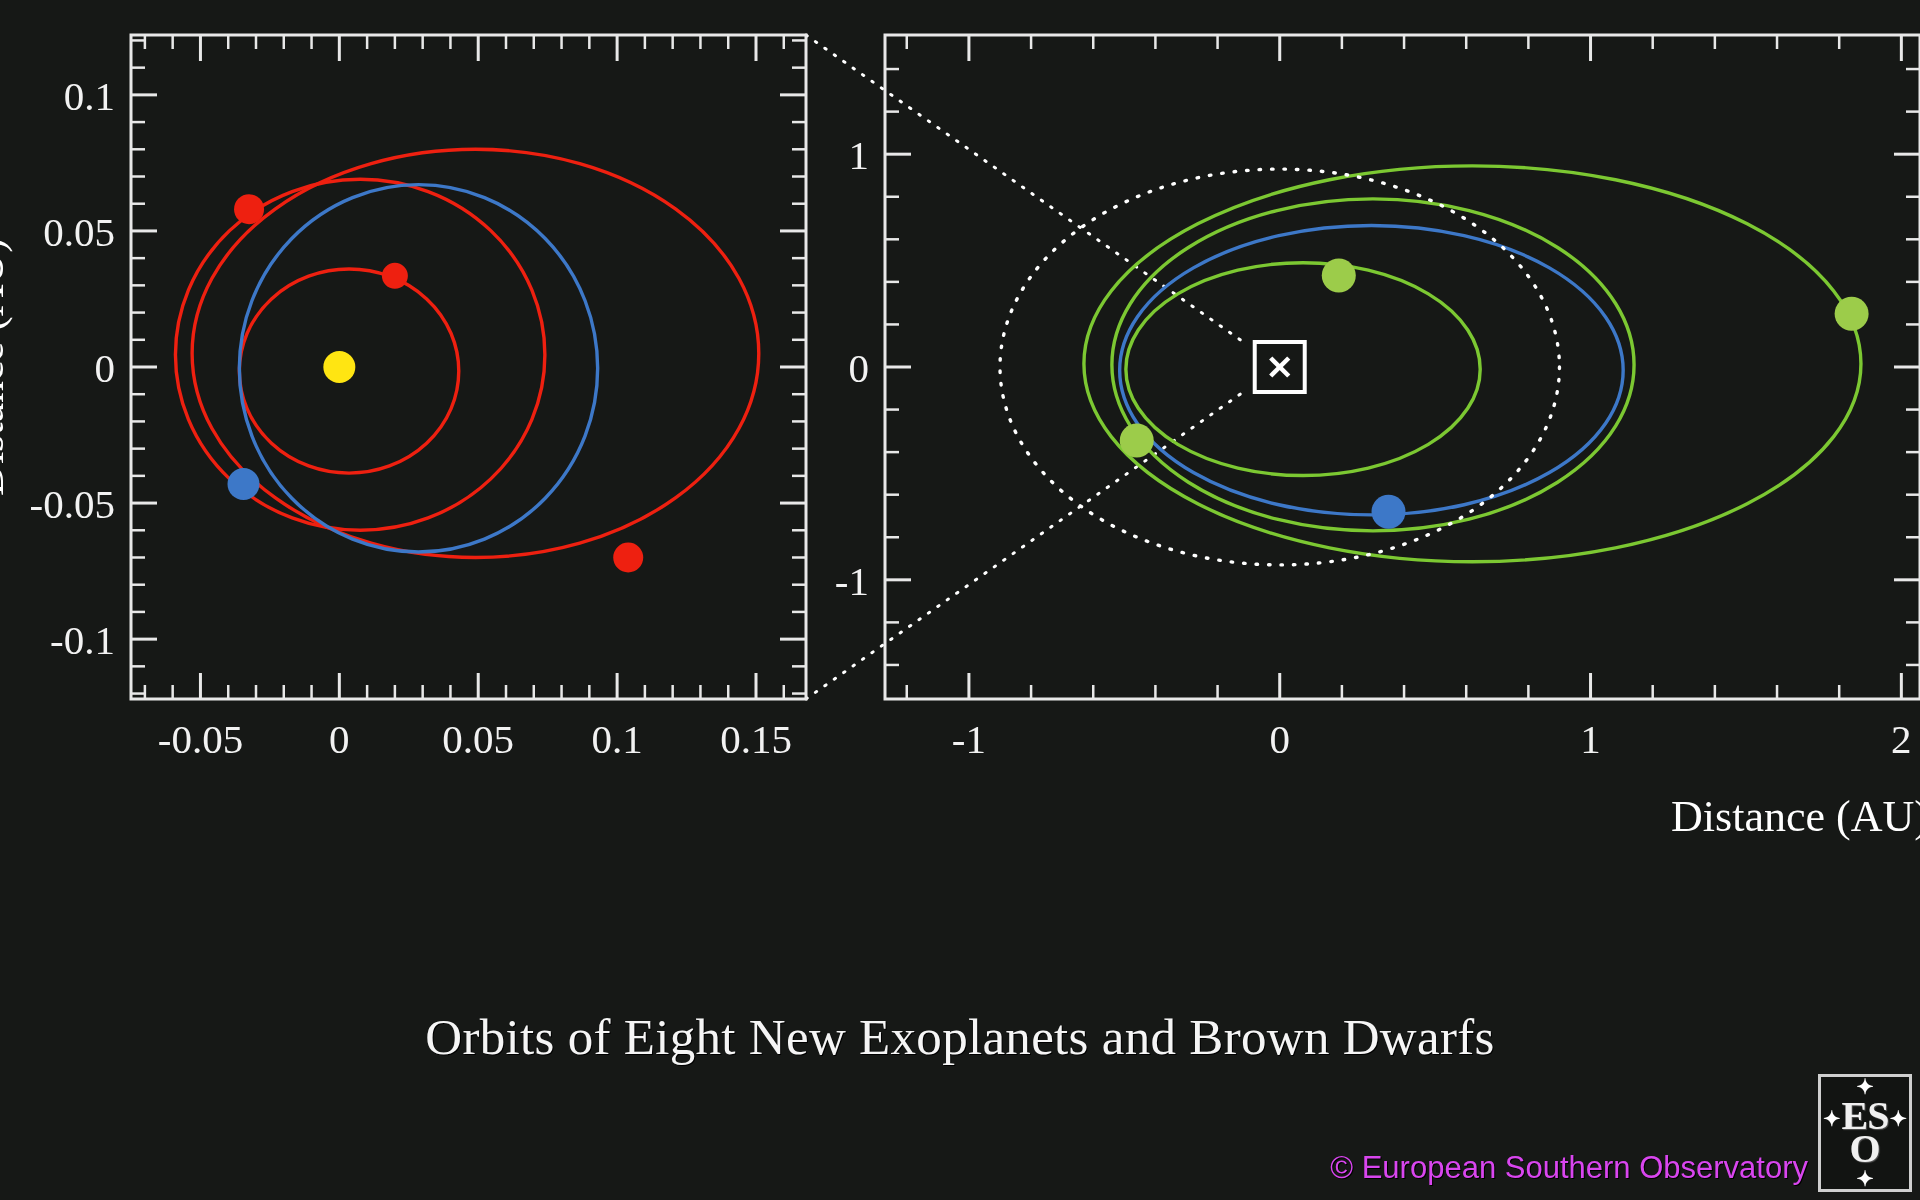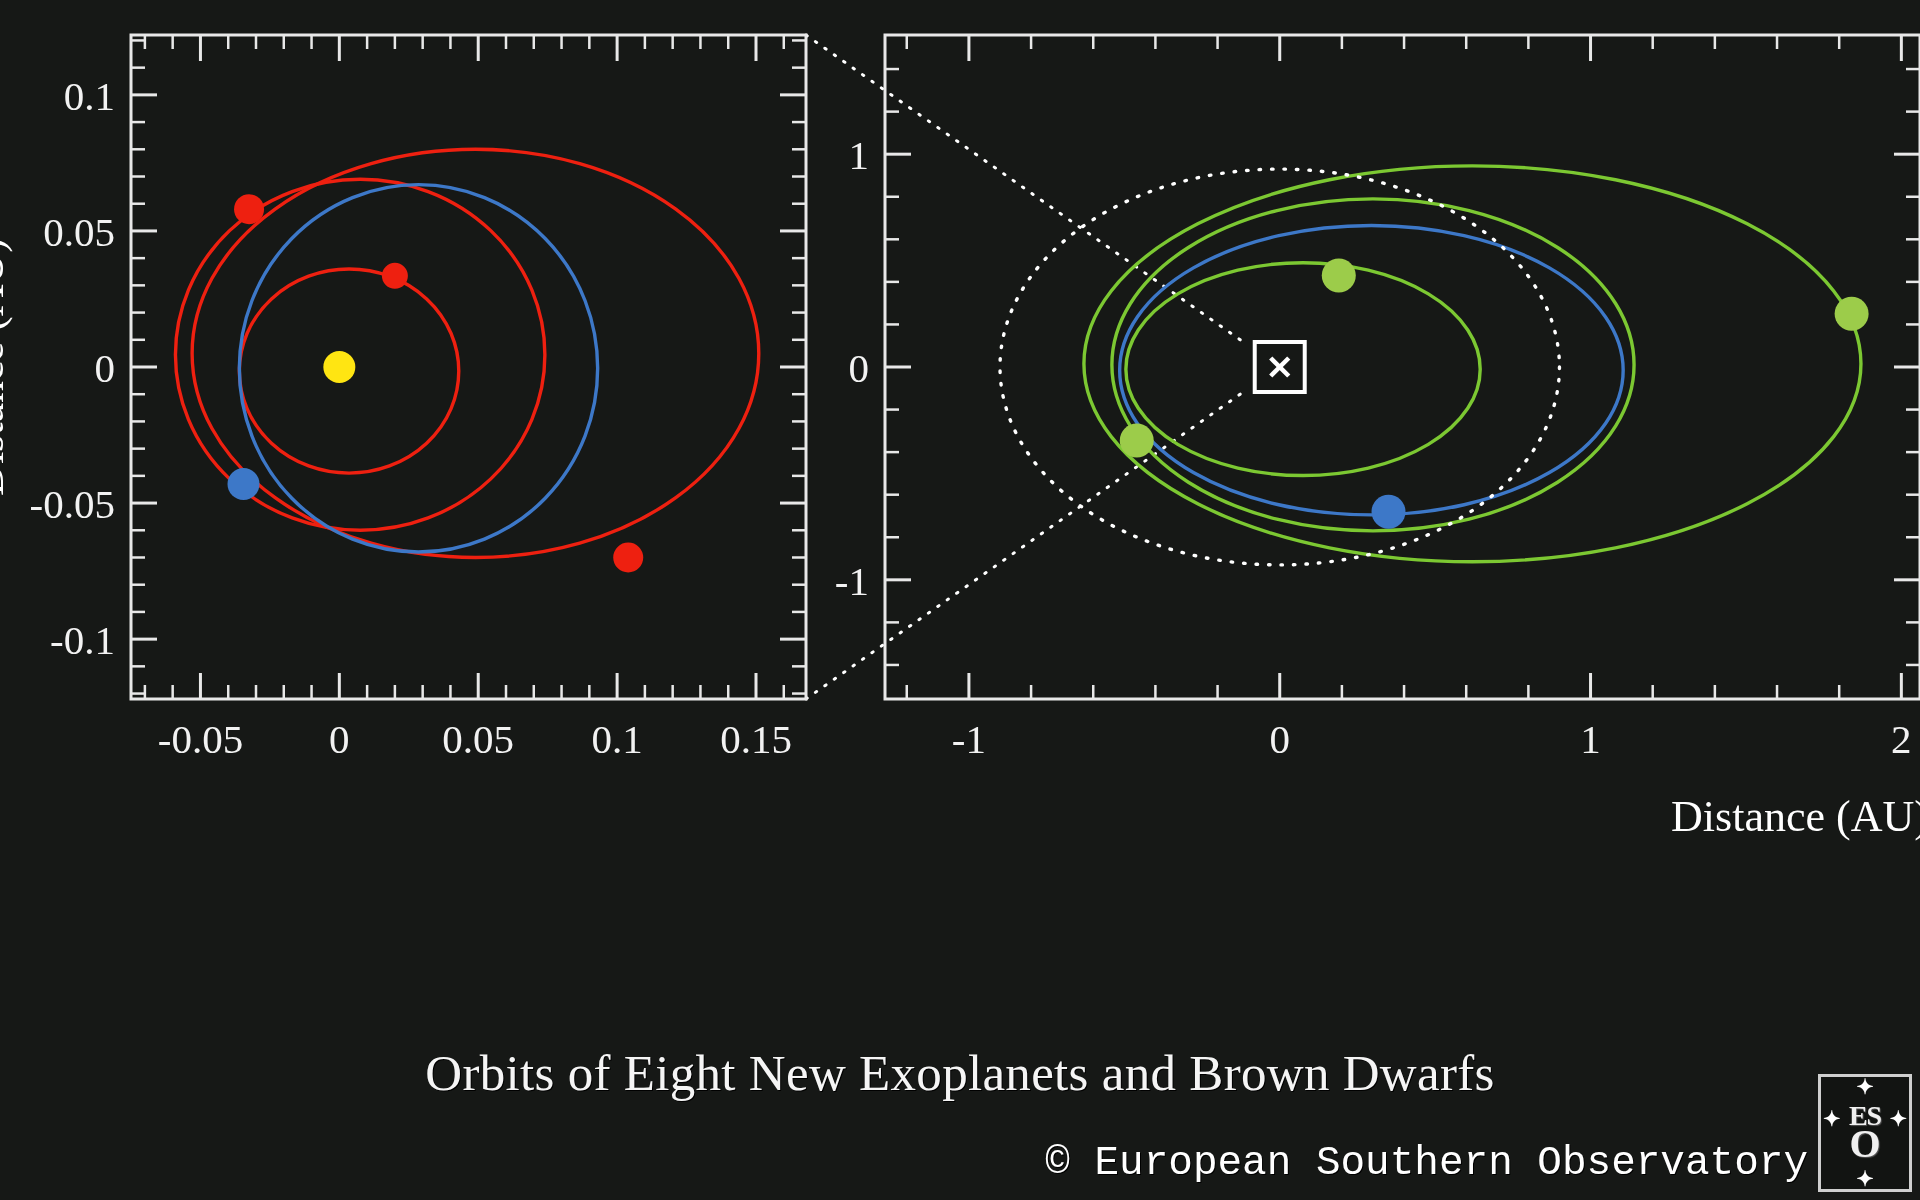--- a/index.html
+++ b/index.html
@@ -28,44 +28,43 @@
     stroke:#ffffff;stroke-width:3;fill:none;
     stroke-linecap:round;stroke-dasharray:1.5 10;
   }
   .star-marker{stroke:#ffffff;stroke-width:4;fill:none;}
   .star-cross{stroke:#ffffff;stroke-width:4.5;}
   .caption{
     position:absolute;left:0;right:0;text-align:center;
     font-size:51px;color:#f5f5f5;letter-spacing:.3px;
     font-family:"Liberation Serif","DejaVu Serif",serif;
     text-shadow:1px 1px 0 #000;
-    margin-top:36px;
   }
   .credit-left{
     position:absolute;font-size:31px;color:#ededed;
     font-family:"Liberation Serif","DejaVu Serif",serif;
     text-shadow:1px 1px 0 #000;white-space:nowrap;
   }
   .credit-right{
-    position:absolute;font-size:41px;color:#ffffff;
-    font-family:Liberation Mono, monospace;
+    position:absolute;font-size:31px;color:#d946ef;
+    font-family:Liberation Sans, sans-serif;
     text-shadow:1px 1px 0 #000;white-space:nowrap;
   }
   .eso-logo{
     position:absolute;right:8px;bottom:8px;width:94px;height:118px;
     border:3px solid #cfcfcf;background:#121412;box-sizing:border-box;
     display:flex;align-items:center;justify-content:center;
   }
   .eso-logo .inner{
     position:relative;width:100%;height:100%;
     display:flex;flex-direction:column;align-items:center;justify-content:center;
     font-family:"Liberation Serif","DejaVu Serif",serif;
     font-weight:bold;color:#f0f0f0;line-height:.82;
   }
-  .eso-logo .es{font-size:28px;letter-spacing:-1px;text-shadow:1px 1px 1px #555;}
+  .eso-logo .es{font-size:40px;letter-spacing:-1px;text-shadow:1px 1px 1px #555;}
   .eso-logo .o{font-size:40px;text-shadow:1px 1px 1px #555;}
   .eso-logo .spark{position:absolute;color:#fff;font-size:21px;}
   .sp-top{top:2px;left:50%;transform:translateX(-50%);}
   .sp-left{left:2px;top:30%;}
   .sp-right{right:2px;top:30%;}
   .sp-bottom{bottom:1px;left:50%;transform:translateX(-50%);}
 </style>
 </head>
 <body>
 

